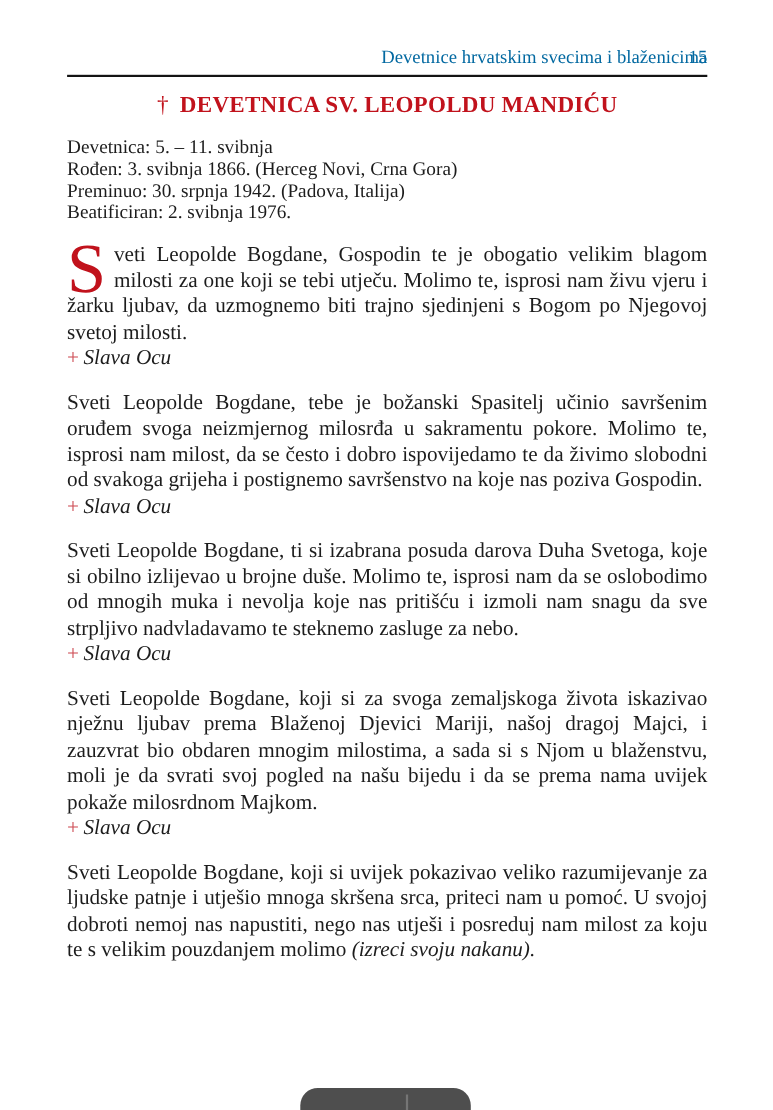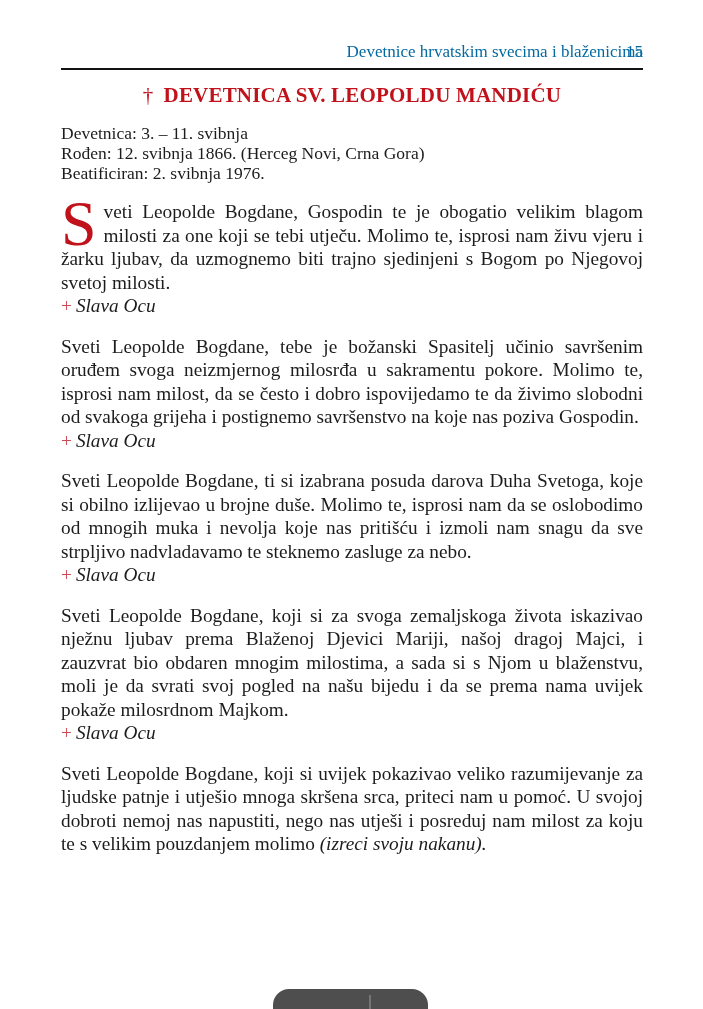--- a/index.html
+++ b/index.html
@@ -82,22 +82,23 @@
     <span class="pagenum">15</span>
   </header>
 
   <div class="rule"></div>
 
   <h1 class="title">
     <span class="dagger">†</span><span>DEVETNICA SV. LEOPOLDU MANDIĆU</span>
   </h1>
 
   <section class="meta">
-    <div>Devetnica: 3. – 11. svibnja</div>
-    <div>Rođen: 12. svibnja 1866. (Herceg Novi, Crna Gora)</div>
+    <div>Devetnica: 5. – 11. svibnja</div>
+    <div>Rođen: 3. svibnja 1866. (Herceg Novi, Crna Gora)</div>
+    <div>Preminuo: 30. srpnja 1942. (Padova, Italija)</div>
     <div>Beatificiran: 2. svibnja 1976.</div>
   </section>
 
   <section class="prayers">
 
     <article class="prayer">
       <p><span class="dropcap">S</span><span>veti Leopolde Bogdane, Gospodin te je obogatio velikim blagom milosti za one koji se tebi utječu. Molimo te, isprosi nam živu vjeru i žarku ljubav, da uzmognemo biti trajno sjedinjeni s Bogom po Njegovoj svetoj milosti.</span></p>
       <div class="response">
         <span class="plus">+</span><i>Slava Ocu</i>
       </div>

